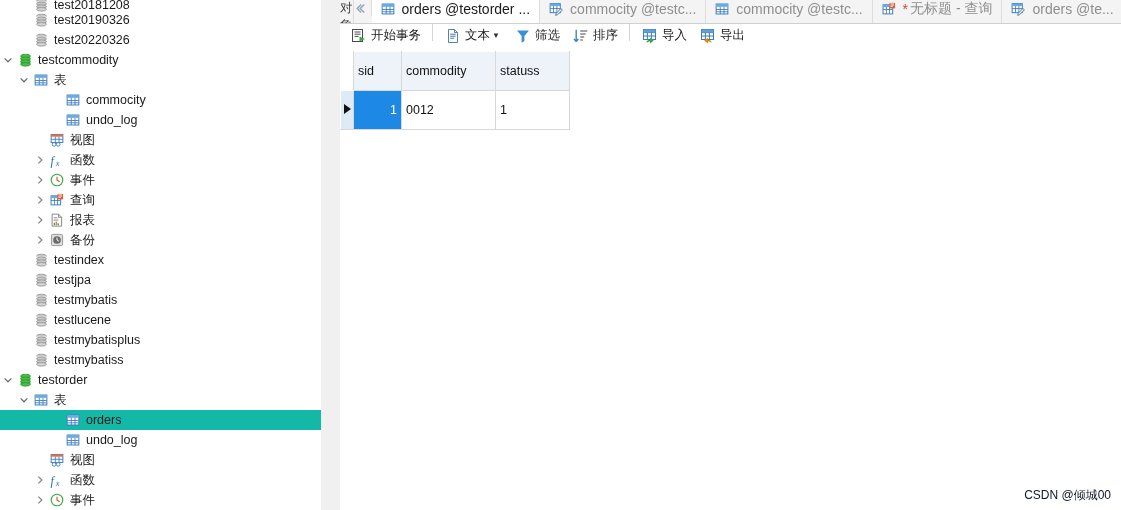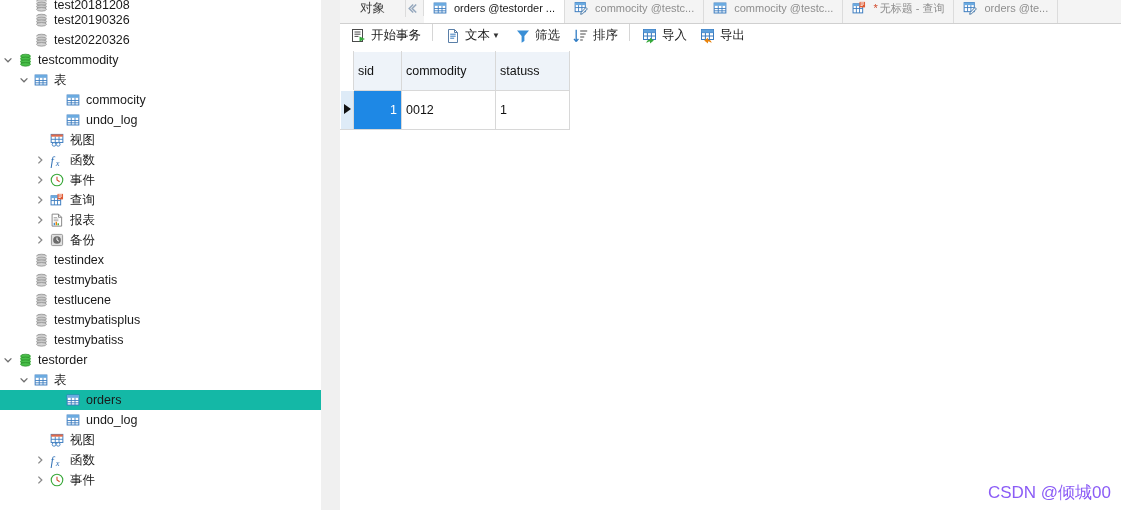--- a/index.html
+++ b/index.html
@@ -74,21 +74,21 @@
   }
   .scroll-left {
     width: 18px;
     display:flex; align-items:center; justify-content:center;
     border-right: 1px solid #dcdcdc;
     color:#8a9bb0;
   }
   .tab {
     display: flex; align-items: center;
     padding: 0 9px 12px 7px;
-    font-size: 11px;
+    font-size: 14px;
     color: #8e8e8e;
     border-right: 1px solid #dcdcdc;
     background: #f4f4f4;
     white-space: nowrap;
     max-width: 170px;
     overflow: hidden;
   }
   .tab.active {
     background: #ffffff;
     color: #1a1a1a;
@@ -178,22 +178,22 @@
     text-align: right;
   }
   .col-sid    { width: 48px;  min-width:48px; }
   .col-comm   { width: 94px;  min-width:94px; }
   .col-status { width: 74px;  min-width:74px; }
 
   
   #watermark {
     position: absolute;
     right: 10px; bottom: 6px;
-    font-size: 17px;
-    color: #8b5cf6;
+    font-size: 12px;
+    color: #0f172a;
     white-space: nowrap;
   }
 </style>
 </head>
 <body>
 
 <div id="app">
 
   <div id="sidebar">
       <div class="tree-row" style="height: 10px;">
@@ -399,20 +399,34 @@
         <span class="ticon">
           <svg width="15" height="15" viewBox="0 0 16 16">
             <ellipse cx="8" cy="3.2" rx="5.2" ry="1.9" fill="#c9c9c9" stroke="#8c8c8c" stroke-width=".8"></ellipse>
             <rect x="2.8" y="3.2" width="10.4" height="8.8" fill="#dcdcdc"></rect>
             <ellipse cx="8" cy="6.2" rx="5.2" ry="1.9" fill="#c9c9c9" stroke="#8c8c8c" stroke-width=".8"></ellipse>
             <ellipse cx="8" cy="9.2" rx="5.2" ry="1.9" fill="#c9c9c9" stroke="#8c8c8c" stroke-width=".8"></ellipse>
             <ellipse cx="8" cy="12.1" rx="5.2" ry="1.9" fill="#d4d4d4" stroke="#8c8c8c" stroke-width=".8"></ellipse>
           </svg>
         </span>
         <span class="tlabel">testindex</span>
+      </div>
+      <div class="tree-row">
+        <span style="width: 16px; min-width: 16px;"></span>
+        <span class="twisty none"></span>
+        <span class="ticon">
+          <svg width="15" height="15" viewBox="0 0 16 16">
+            <ellipse cx="8" cy="3.2" rx="5.2" ry="1.9" fill="#c9c9c9" stroke="#8c8c8c" stroke-width=".8"></ellipse>
+            <rect x="2.8" y="3.2" width="10.4" height="8.8" fill="#dcdcdc"></rect>
+            <ellipse cx="8" cy="6.2" rx="5.2" ry="1.9" fill="#c9c9c9" stroke="#8c8c8c" stroke-width=".8"></ellipse>
+            <ellipse cx="8" cy="9.2" rx="5.2" ry="1.9" fill="#c9c9c9" stroke="#8c8c8c" stroke-width=".8"></ellipse>
+            <ellipse cx="8" cy="12.1" rx="5.2" ry="1.9" fill="#d4d4d4" stroke="#8c8c8c" stroke-width=".8"></ellipse>
+          </svg>
+        </span>
+        <span class="tlabel">testjpa</span>
       </div>
       <div class="tree-row">
         <span style="width: 16px; min-width: 16px;"></span>
         <span class="twisty none"></span>
         <span class="ticon">
           <svg width="15" height="15" viewBox="0 0 16 16">
             <ellipse cx="8" cy="3.2" rx="5.2" ry="1.9" fill="#c9c9c9" stroke="#8c8c8c" stroke-width=".8"></ellipse>
             <rect x="2.8" y="3.2" width="10.4" height="8.8" fill="#dcdcdc"></rect>
             <ellipse cx="8" cy="6.2" rx="5.2" ry="1.9" fill="#c9c9c9" stroke="#8c8c8c" stroke-width=".8"></ellipse>
             <ellipse cx="8" cy="9.2" rx="5.2" ry="1.9" fill="#c9c9c9" stroke="#8c8c8c" stroke-width=".8"></ellipse>

